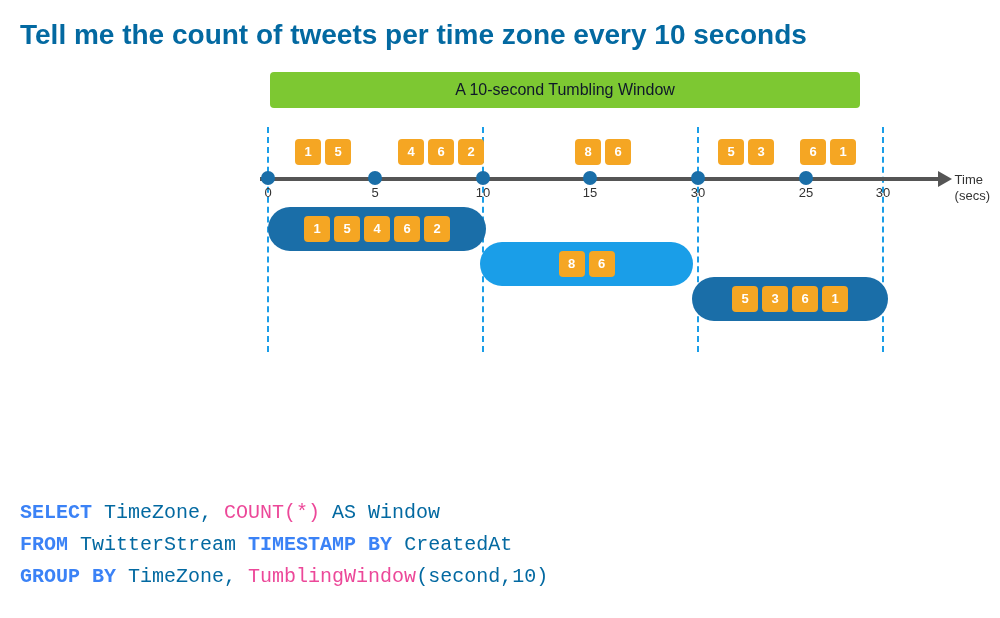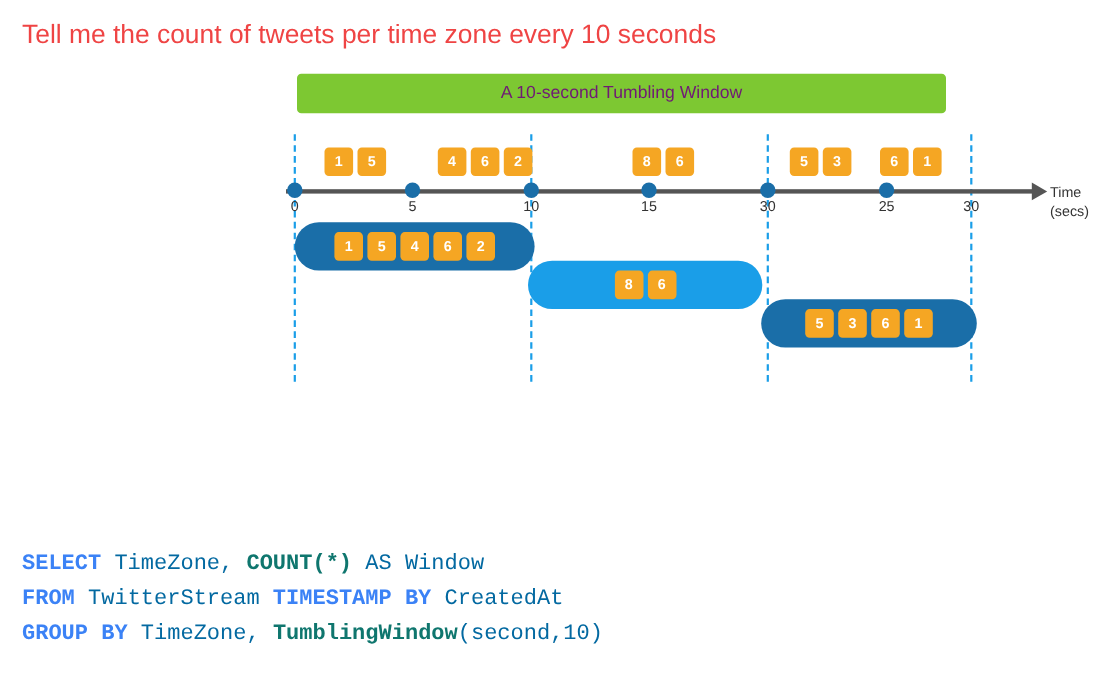--- a/index.html
+++ b/index.html
@@ -6,23 +6,23 @@
     body {
       width: 1000px;
       height: 618px;
       background: #ffffff;
       font-family: Arial, sans-serif;
       overflow: hidden;
       position: relative;
     }
 
     .title {
-      color: #ef4444;
-      font-size: 24px;
-      font-weight: normal;
+      color: #0369a1;
+      font-size: 28px;
+      font-weight: bold;
       padding: 18px 20px 10px 20px;
       line-height: 1.2;
     }
 
     .diagram-area {
       position: relative;
       width: 100%;
       height: 330px;
       margin-top: 5px;
     }
@@ -32,21 +32,21 @@
       position: absolute;
       left: 270px;
       top: 5px;
       width: 590px;
       height: 36px;
       background: #7dc832;
       border-radius: 4px;
       display: flex;
       align-items: center;
       justify-content: center;
-      color: #701a75;
+      color: #0f172a;
       font-size: 16px;
     }
 
     
     .timeline {
       position: absolute;
       top: 110px;
       left: 260px;
       width: 680px;
       height: 4px;
@@ -169,21 +169,21 @@
     .sql-area {
       position: absolute;
       bottom: 25px;
       left: 20px;
       font-family: 'Courier New', monospace;
       font-size: 20px;
       line-height: 1.6;
     }
 
     .kw-blue { color: #3b82f6; font-weight: bold; }
-    .kw-purple { color: #0f766e; font-weight: bold; }
+    .kw-purple { color: #ec4899; font-weight: normal; }
     .kw-normal { color: #0369a1; }
   </style>
 </head>
 <body>
 
 <div class="title">Tell me the count of tweets per time zone every 10 seconds</div>
 
 <div class="diagram-area">
 
   <div class="tumbling-banner">

